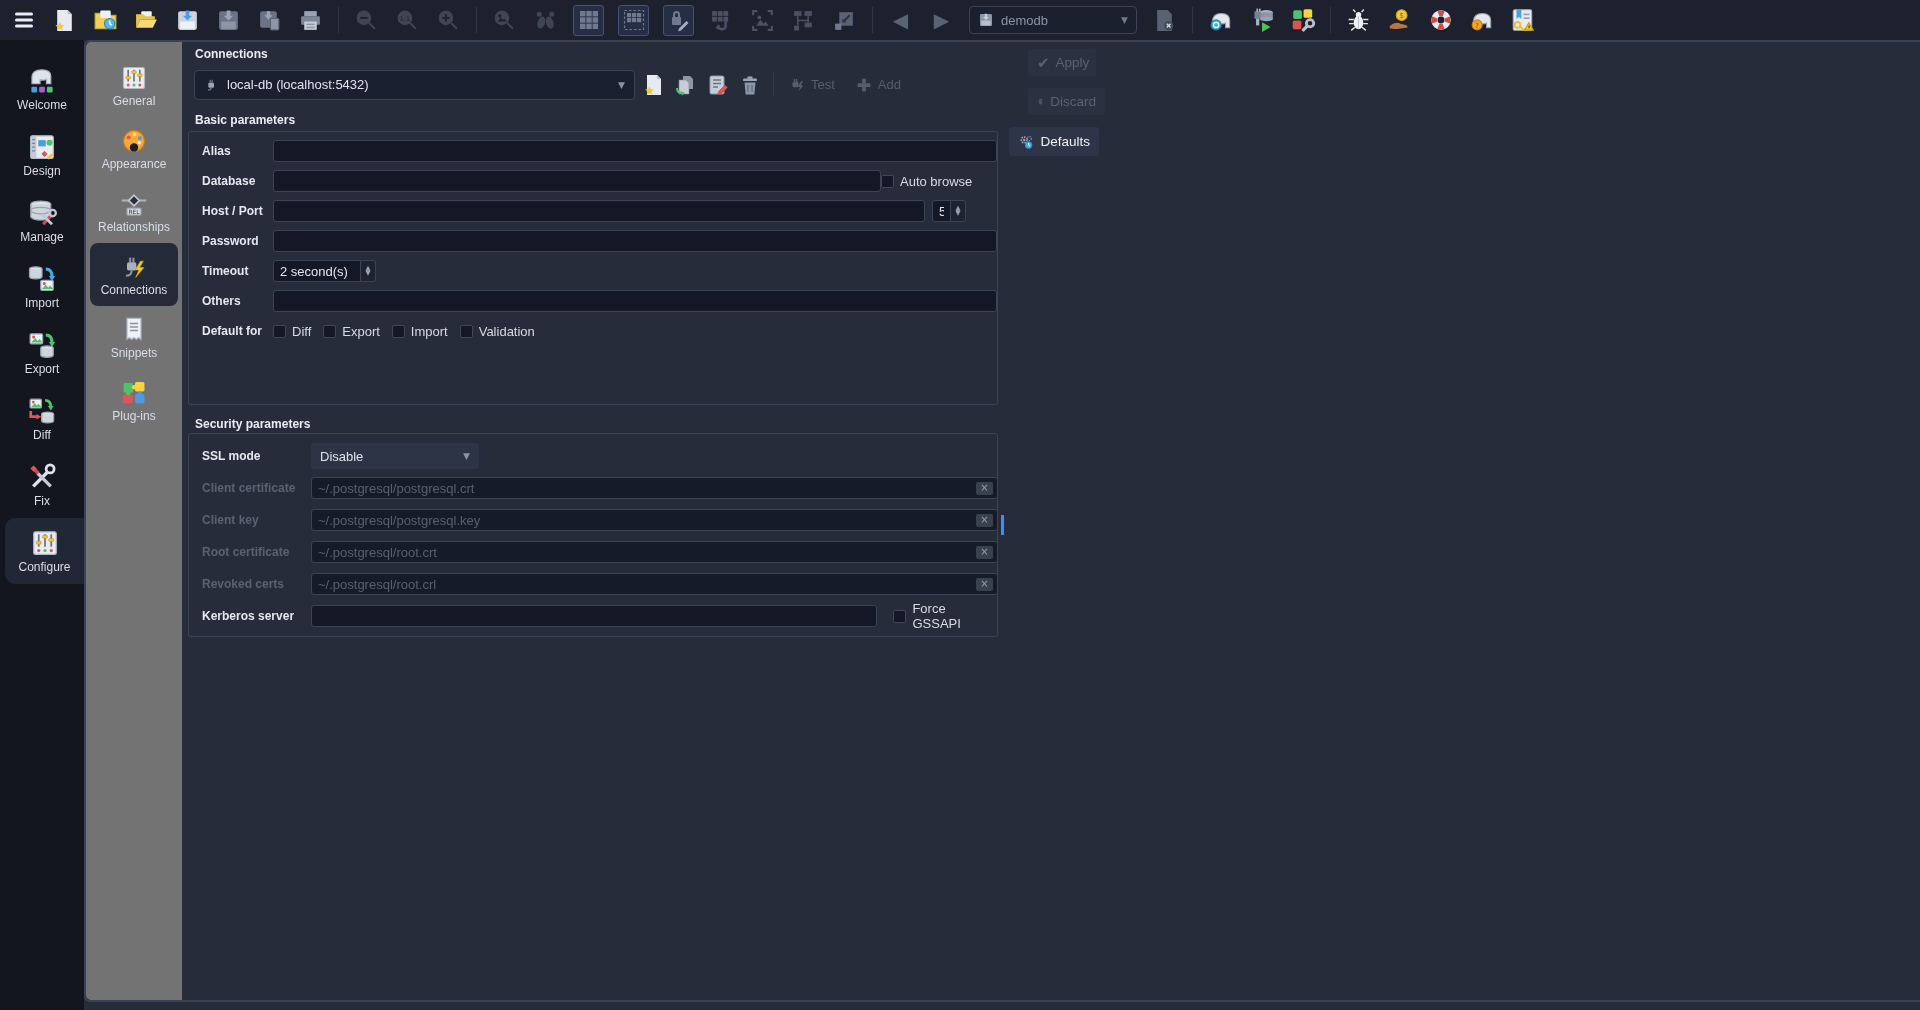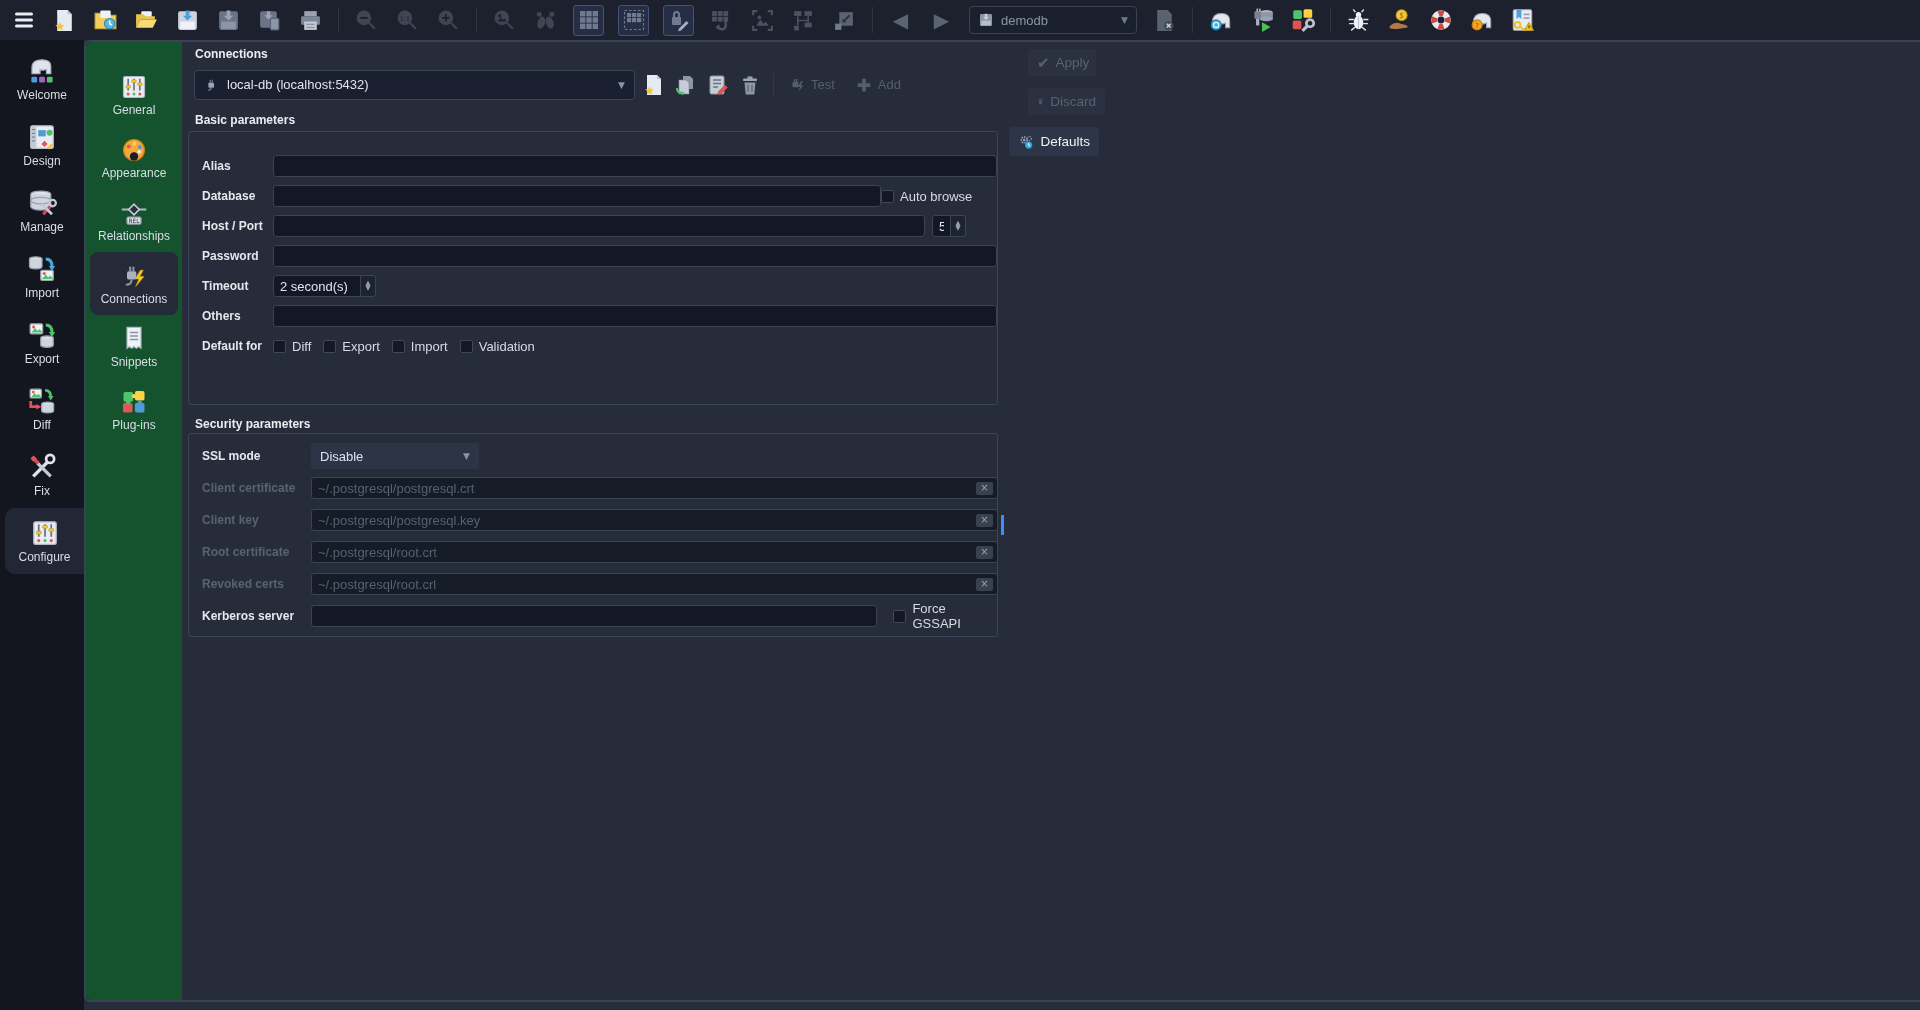--- a/index.html
+++ b/index.html
@@ -13,40 +13,40 @@
   .tbi{width:27px;height:27px;flex:0 0 auto;display:flex;align-items:center;justify-content:center}
   .tbi.tb-sel{border:1px solid #46517c;background:#262e45;border-radius:3px;box-sizing:border-box;width:31px;height:31px}
   .tb-sep{width:1px;height:26px;background:#2f3544;flex:0 0 auto}
   .nav-glyph{font-size:20px;color:#5a6374;line-height:1}
   .db-select{height:28px;width:168px;background:#1b202e;border:1px solid #3a4254;border-radius:4px;
              display:flex;align-items:center;gap:7px;padding:0 8px;box-sizing:border-box;color:#8b94a6;font-size:13px}
   .db-select .arrow{margin-left:auto;font-size:9px;color:#707a8c}
 
   
   .sidebar{position:absolute;left:0;top:40px;width:84px;height:970px;background:#13161f;
-           display:flex;flex-direction:column;padding-top:6px;box-sizing:border-box}
+           display:flex;flex-direction:column;padding-top:16px;box-sizing:border-box}
   .sbi{height:66px;display:flex;flex-direction:column;align-items:center;justify-content:center;gap:2px}
   .sbi .sb-lbl{font-size:12px;color:#d9dde6}
   .sbi.active{background:#212735;border-radius:10px 0 0 10px;margin-left:5px}
 
   
   .container{position:absolute;left:84px;top:40px;right:0;bottom:8px;background:#272c3a;
              border:2px solid #3a4258;border-right:0;border-radius:6px 0 0 6px;box-sizing:border-box}
-  .sidebar2{position:absolute;left:0;top:0;bottom:0;width:96px;background:#14532d;
-            display:flex;flex-direction:column;padding-top:21px;box-sizing:border-box;border-radius:5px 0 0 5px}
+  .sidebar2{position:absolute;left:0;top:0;bottom:0;width:96px;background:#737373;
+            display:flex;flex-direction:column;padding-top:12px;box-sizing:border-box;border-radius:5px 0 0 5px}
   .s2i{height:63px;display:flex;flex-direction:column;align-items:center;justify-content:center;gap:2px}
   .s2i .sb-lbl{font-size:12px;color:#d9dde6}
   .s2i.active{background:#242a38;border-radius:8px;margin:0 4px}
 
   
   .panel{position:absolute;left:96px;top:0;right:0;bottom:0}
   .sec-title{position:absolute;left:13px;font-size:12px;font-weight:bold;color:#e9ecf2}
   .t-conn{top:5px}.t-basic{top:71px}.t-sec{top:375px}
   .group{position:absolute;left:6px;width:810px;border:1px solid #3b4356;border-radius:3px;box-sizing:border-box}
-  .g-basic{top:89px;height:274px;padding-top:19px}
+  .g-basic{top:89px;height:274px;padding-top:4px}
   .g-sec{top:391px;height:204px;padding-top:6px}
   .row{display:flex;align-items:center;height:30px;padding-left:13px;box-sizing:border-box}
   .g-sec .row{height:32px}
   .flabel{flex:0 0 71px;font-size:12px;font-weight:bold;color:#e4e8ee}
   .g-sec .flabel{flex-basis:109px}
   .flabel.dis{color:#5a6272}
   .inp{height:22px;background:#141826;border:1px solid #3b4356;border-radius:3px;color:#e3e6ec;
        font-size:13px;padding:0 6px;box-sizing:border-box;font-family:"Liberation Sans",sans-serif}
   .inp::placeholder{color:#57606f}
   .inp:disabled{background:#161b28}

